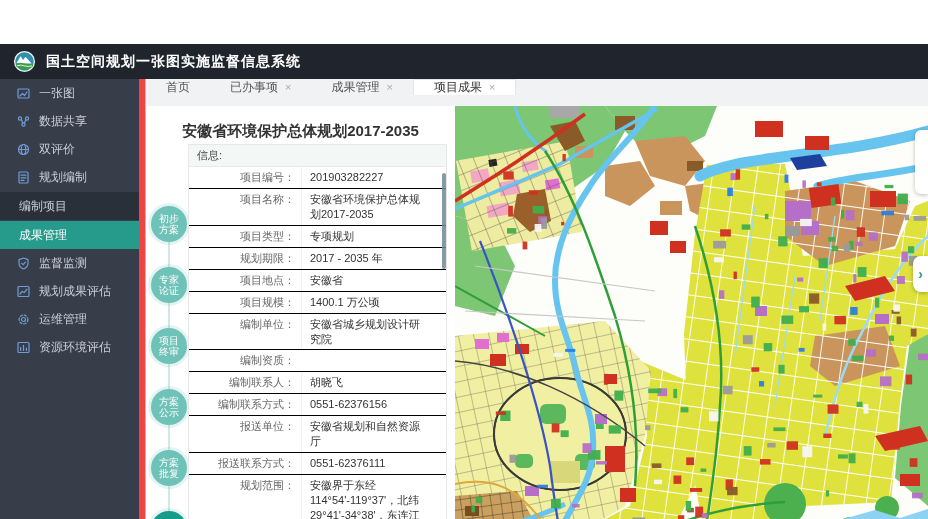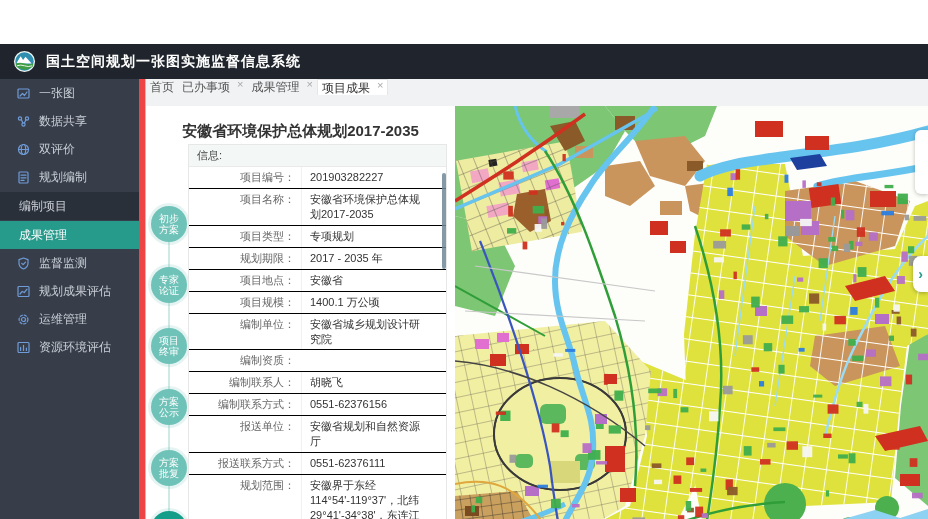--- a/index.html
+++ b/index.html
@@ -20,21 +20,21 @@
     color:#c9ced6; font-size:12px; cursor:pointer; margin-top:1px; }
   .menu-item .mi-icon { width:13px; height:13px; margin-right:9px; display:inline-flex; }
   .menu-item.parent { margin-top:0; }
   .menu-item.child { padding-left:19px; height:28px; }
   .menu-item.child.sel-dark { background:#2a303a; }
   .menu-item.child.active { background:#269a8b; color:#fff; }
 
   
   .content { position:absolute; left:146px; top:35px; right:0; bottom:0; background:#fff; }
   .tabbar { position:absolute; left:0; top:0; right:0; height:27px; background:#f1f2f4; display:flex; }
-  .tab { height:16px; display:flex; align-items:flex-start; padding:0 4px; font-size:12px;
+  .tab { height:16px; display:flex; align-items:center; padding:0 20px; font-size:12px;
     color:#555; cursor:pointer; }
   .tab .close { margin-left:7px; color:#a8a8a8; font-size:11px; line-height:1; }
   .tab.active { background:#fff; color:#333; border:1px solid #e6e6e6; border-bottom:none; }
   .content-body { position:absolute; left:0; top:27px; right:0; bottom:0; background:#fff; }
 
   
   .detail-panel { position:absolute; left:0; top:0; width:309px; bottom:6px; background:#fff; overflow:hidden; }
   .panel-title { margin-top:16px; text-align:center; font-size:15px; font-weight:bold; color:#333; }
 
   .timeline { position:absolute; left:3px; top:100px; width:40px; height:345px; }

